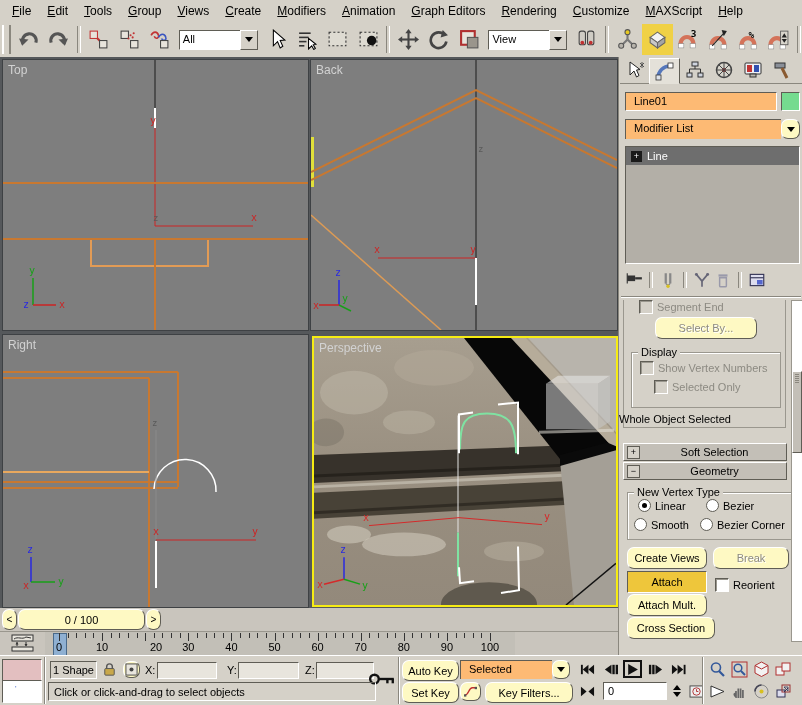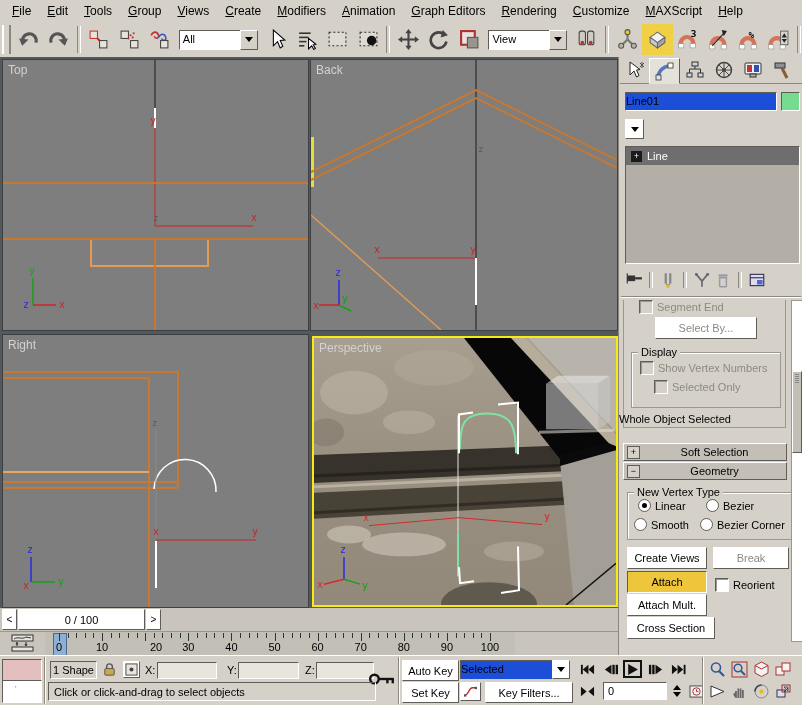--- a/index.html
+++ b/index.html
@@ -1,17 +1,17 @@
 <!DOCTYPE html>
 <html><head>
 <meta charset="utf-8">
 <style>
   html,body{margin:0;padding:0;}
   .root{position:relative;width:802px;height:705px;background:#d5d1c8;font-family:"Liberation Sans",sans-serif;font-size:11px;color:#000;overflow:hidden;}
-  .raised{border-top:1px solid #fff;border-left:1px solid #fff;border-right:1px solid #5f5d55;border-bottom:1px solid #5f5d55;background:#ffffff;}
+  .raised{border-top:1px solid #fff;border-left:1px solid #fff;border-right:1px solid #5f5d55;border-bottom:1px solid #5f5d55;background:#fef9c3;border-radius:7px;}
   .sunken{border-top:1px solid #5f5d55;border-left:1px solid #5f5d55;border-right:1px solid #fff;border-bottom:1px solid #fff;}
   .pressed{border-top:1px solid #5f5d55;border-left:1px solid #5f5d55;border-right:1px solid #fff;border-bottom:1px solid #fff;}
   .abs{position:absolute;box-sizing:border-box;}
   
   .menubar{position:absolute;left:0;top:0;width:802px;height:22px;background:#d5d1c8;border-bottom:1px solid #9a978e;display:flex;align-items:center;padding-left:4px;}
   .menubar span{padding:2px 8px;font-size:12px;cursor:default;}
   .menubar span::first-letter{text-decoration:underline;}
   
   .toolbar{position:absolute;left:0;top:22px;width:802px;height:35px;background:#d5d1c8;border-bottom:1px solid #8a877e;display:flex;align-items:center;padding-left:2px;}
   .tbtn{width:29px;height:29px;display:flex;align-items:center;justify-content:center;border:1px solid transparent;}
@@ -37,21 +37,21 @@
   .tick.major{height:8px;}
   .tick-label{position:absolute;top:9px;transform:translateX(-50%);font-size:11px;}
   .framemarker{position:absolute;top:1px;width:12px;height:21px;background:#8fb0d2;border:1px solid #4a6a8a;}
   .mcicon{position:absolute;left:6px;top:2px;width:34px;height:19px;}
   
   .cmdpanel{position:absolute;left:618px;top:57px;width:184px;height:598px;background:#d5d1c8;border-left:1px solid #8a877e;}
   .ptabs{position:absolute;left:1px;top:1px;width:182px;height:25px;display:flex;border-bottom:1px solid #8a877e;}
   .ptab{width:29px;height:24px;display:flex;align-items:center;justify-content:center;}
   .ptab svg{width:20px;height:20px;}
   .ptab.active{background:#e4e1d9;border-top:1px solid #fff;border-left:1px solid #fff;border-right:1px solid #5f5d55;border-bottom:1px solid #e4e1d9;}
-  .field{background:#1d4ed8;font-size:11px;padding:2px 0;}
+  .field{background:#fdba74;font-size:11px;padding:2px 8px;}
   .rollhdr{position:absolute;left:4px;width:162px;height:16px;background:#c3bfb7;border-top:1px solid #fff;border-left:1px solid #fff;border-right:1px solid #5f5d55;border-bottom:1px solid #5f5d55;display:flex;align-items:center;}
   .rollhdr .pm{width:11px;height:11px;border:1px solid #5f5d55;background:#d5d1c8;font-size:9px;line-height:10px;text-align:center;margin:0 3px;}
   .rollhdr .t{flex:1;text-align:center;font-size:11px;}
   .grp{position:absolute;border:1px solid #9a978e;box-shadow:1px 1px 0 #fff inset;}
   .grptitle{position:absolute;top:-7px;left:6px;background:#d5d1c8;padding:0 3px;font-size:11px;}
   .btn{position:absolute;display:flex;align-items:center;justify-content:center;font-size:11px;cursor:default;}
   .disabled{color:#8c8a82;text-shadow:1px 1px 0 #fff;}
   .cb{display:flex;align-items:center;position:absolute;font-size:11px;}
   .cbbox{width:12px;height:12px;background:#fff;border-top:1px solid #5f5d55;border-left:1px solid #5f5d55;border-right:1px solid #fff;border-bottom:1px solid #fff;margin-right:4px;box-shadow:1px 1px 0 #9a978e inset;}
   .cb.gray{color:#8c8a82;}
@@ -520,20 +520,21 @@
             <rect x="3" y="3" width="10" height="5" fill="#8a8f98" stroke="#333"></rect>
             <line x1="10" y1="8" x2="15" y2="18" stroke="#8a5a30" stroke-width="3"></line>
           </svg>
         </div>
     </div>
 
     <div class="abs field sunken" style="left:6px;top:35px;width:152px;height:19px;"><span>Line01</span></div>
     <div class="abs sunken" style="left:162px;top:35px;width:19px;height:19px;background:#75db8f;"></div>
 
     <div class="abs" style="left:6px;top:62px;width:175px;height:20px;display:flex;">
+      <span class="field" style="flex:1;border-top:1px solid #5f5d55;border-left:1px solid #5f5d55;">Modifier List</span>
       <span class="ddbtn raised" style="width:17px;display:flex;align-items:center;justify-content:center;">
           <span class="arrow-down"></span>
         </span>
     </div>
 
     <div class="abs sunken" style="left:6px;top:89px;width:175px;height:118px;background:#b3afa7;">
       <div style="height:18px;background:#6e6e6e;color:#fff;display:flex;align-items:center;">
         <span style="width:11px;height:11px;background:#1a1a1a;color:#fff;font-size:9px;line-height:10px;text-align:center;margin:0 5px;">+</span>
         <span>Line</span>
       </div>

